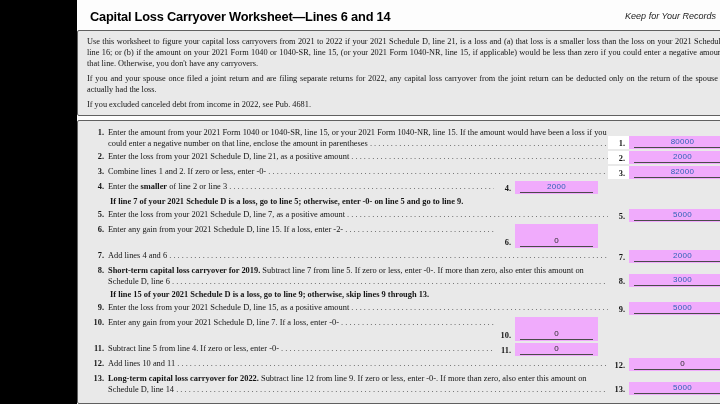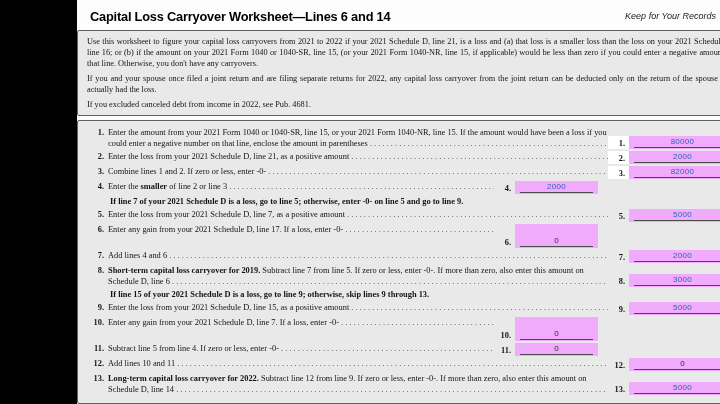--- a/index.html
+++ b/index.html
@@ -129,21 +129,21 @@
       <div class="varea">
         <span class="vnum">5.</span>
         <div class="vbox">
             <span class="vval" style="color: rgb(47, 98, 184);">5000</span>
           </div>
       </div>
     </div>
 
     <div class="row">
       <span class="gnum">6.</span>
-      <div class="desc"><span>Enter any gain from your 2021 Schedule D, line 17. If a loss, enter -0-</span><span class="dots"></span></div>
+      <div class="desc"><span>Enter any gain from your 2021 Schedule D, line 15. If a loss, enter -2-</span><span class="dots"></span></div>
       <div class="mvarea">
         <span class="vnum">6.</span>
         <div class="vbox tall">
             <span class="vval" style="color: rgb(43, 43, 43);">0</span>
           </div>
       </div>
       <div class="varea empty"></div>
     </div>
 
     <div class="row">

